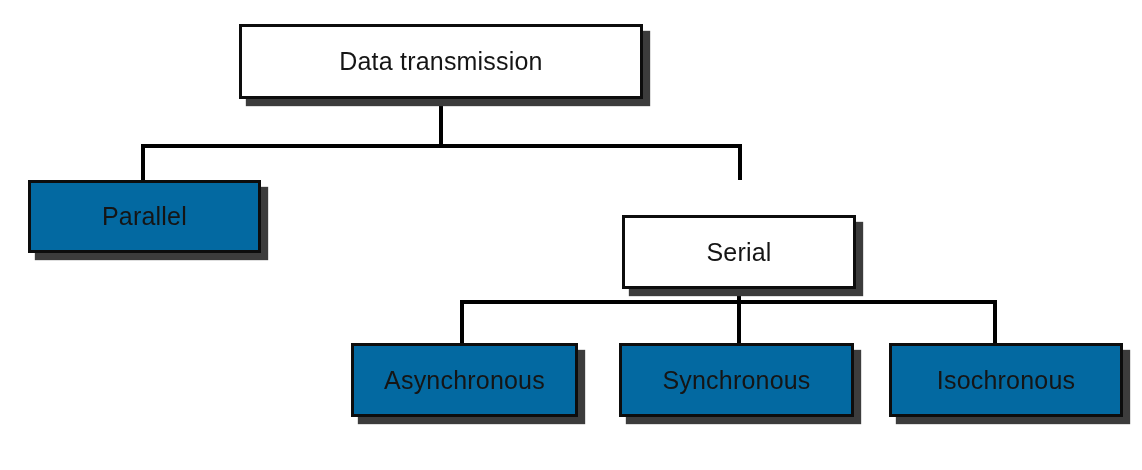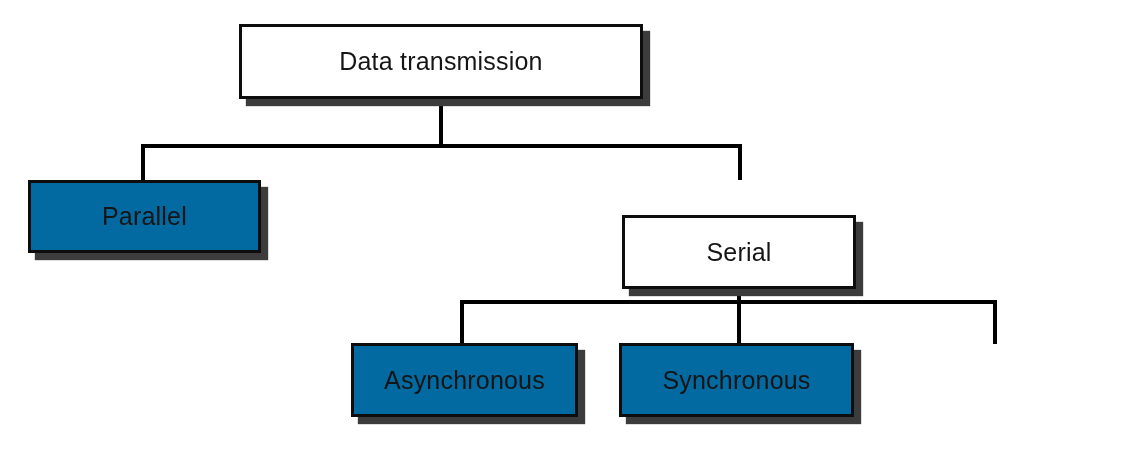--- a/index.html
+++ b/index.html
@@ -82,14 +82,17 @@
   </div>
 
   <div class="node yellow" id="node-sync">
     <span>Synchronous</span>
   </div>
 
   <div class="node yellow" id="node-async">
     <span>Asynchronous</span>
   </div>
 
+  <div class="node yellow" id="node-iso">
+    <span>Isochronous</span>
+  </div>
 
 </div>
 
 </body></html>

